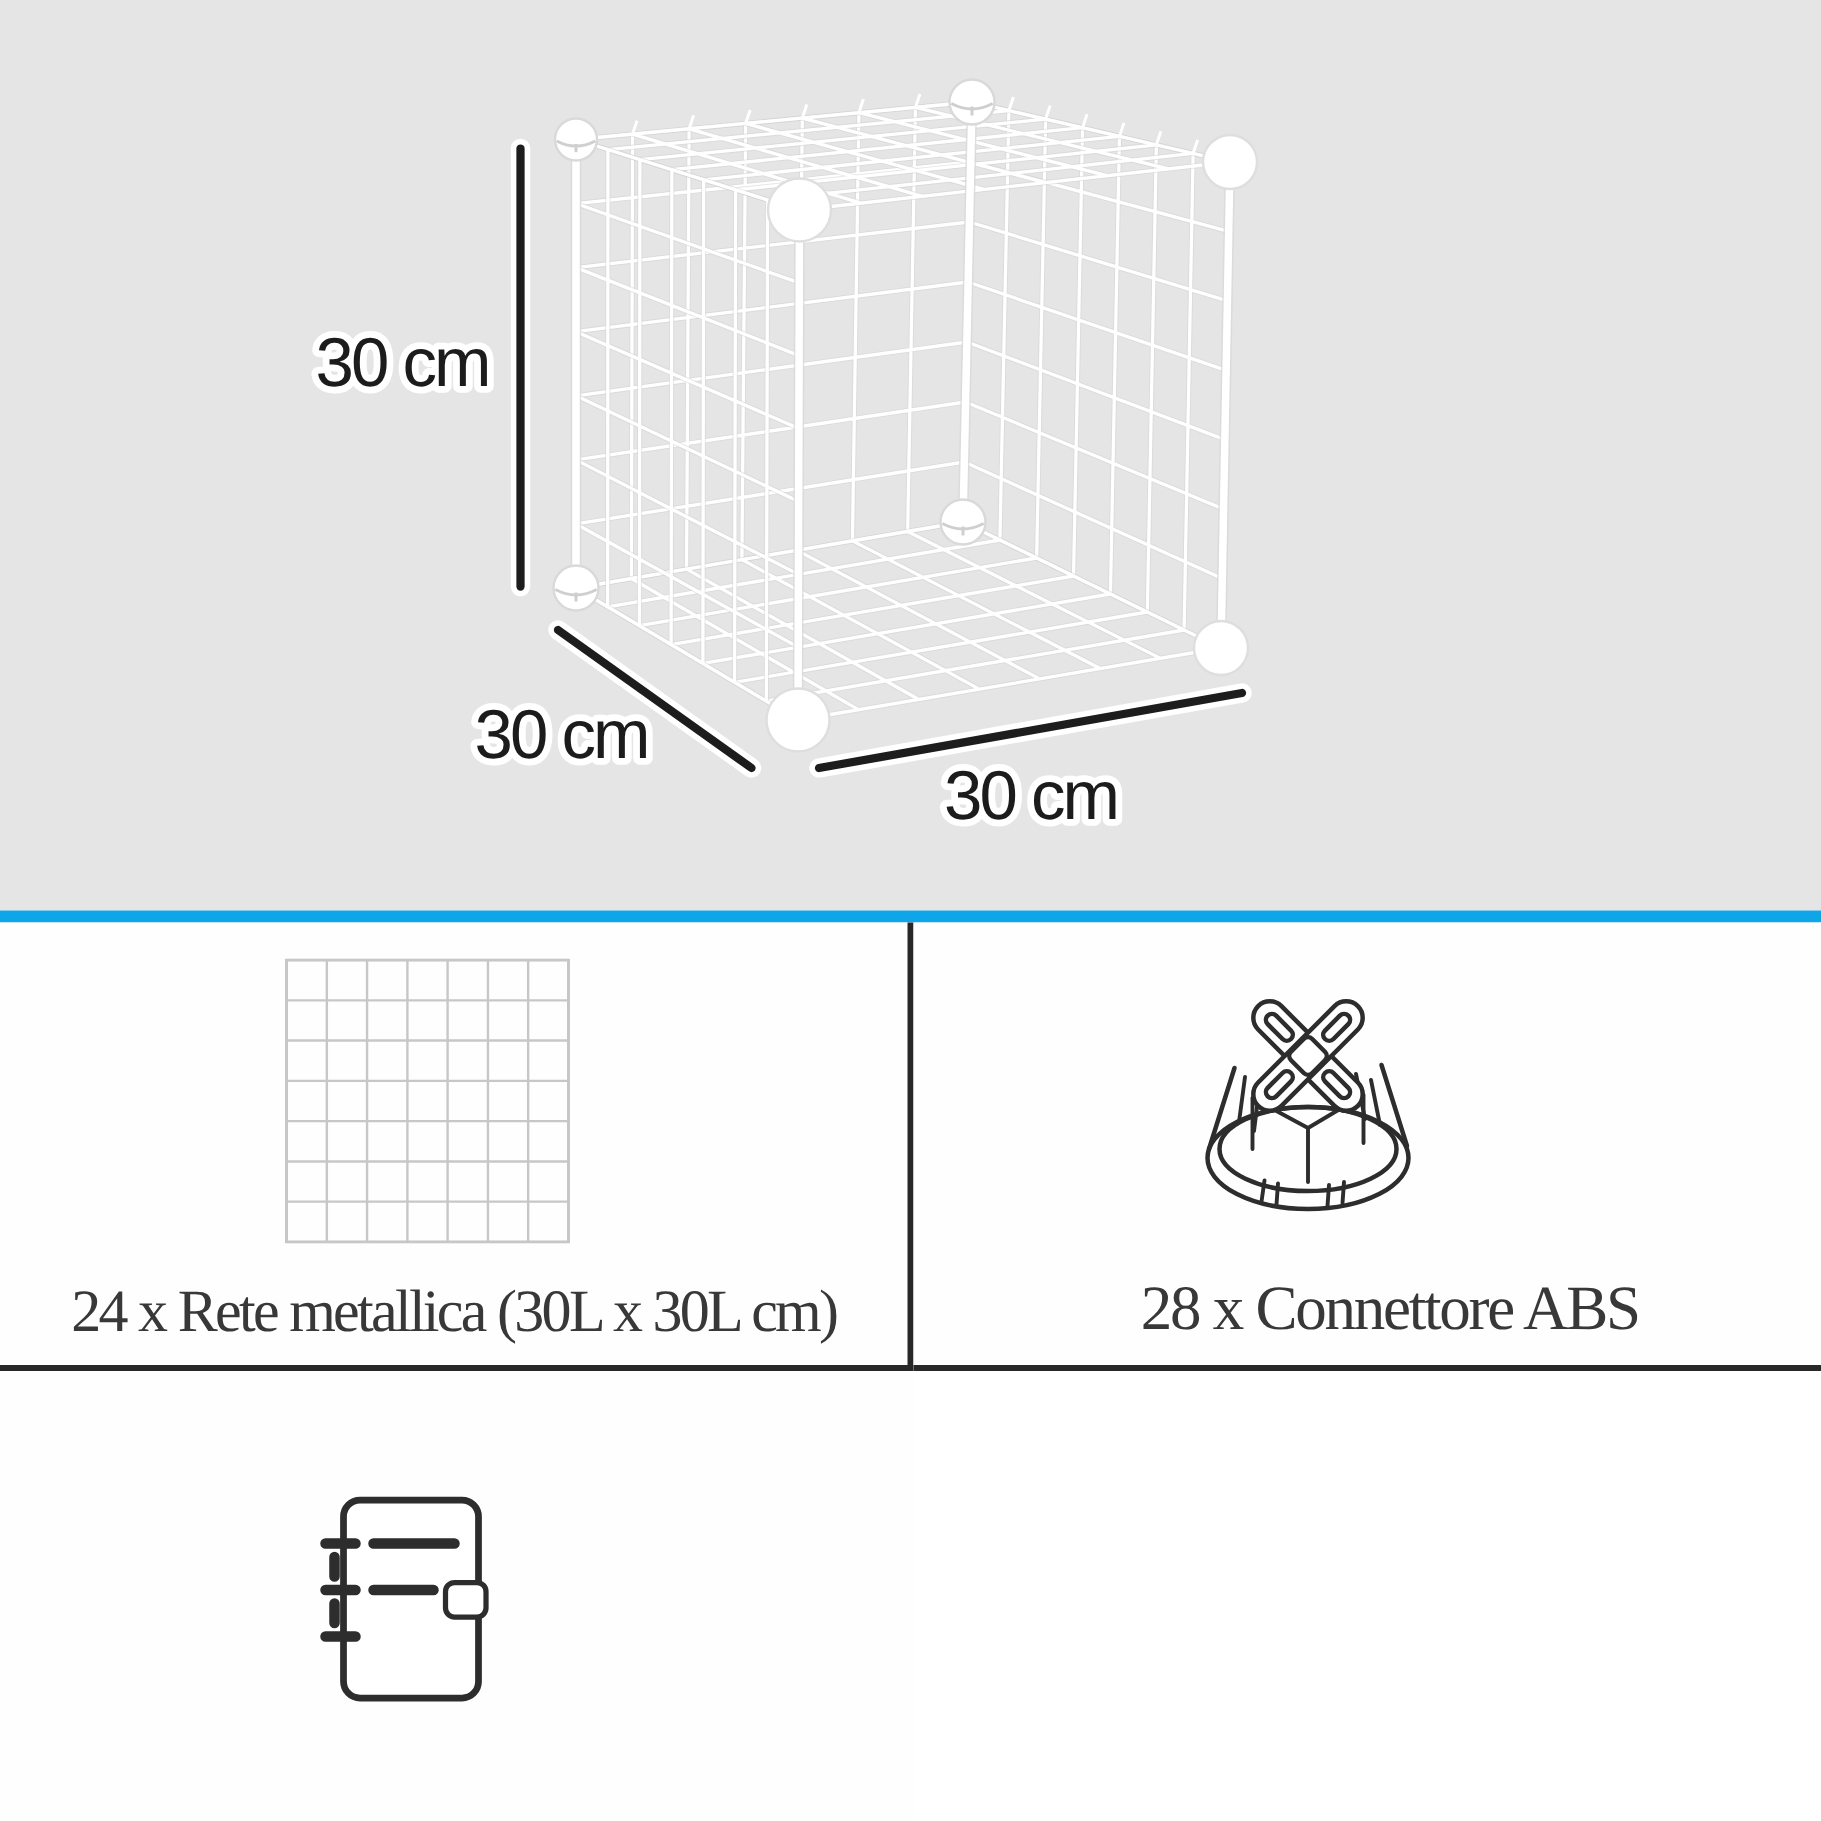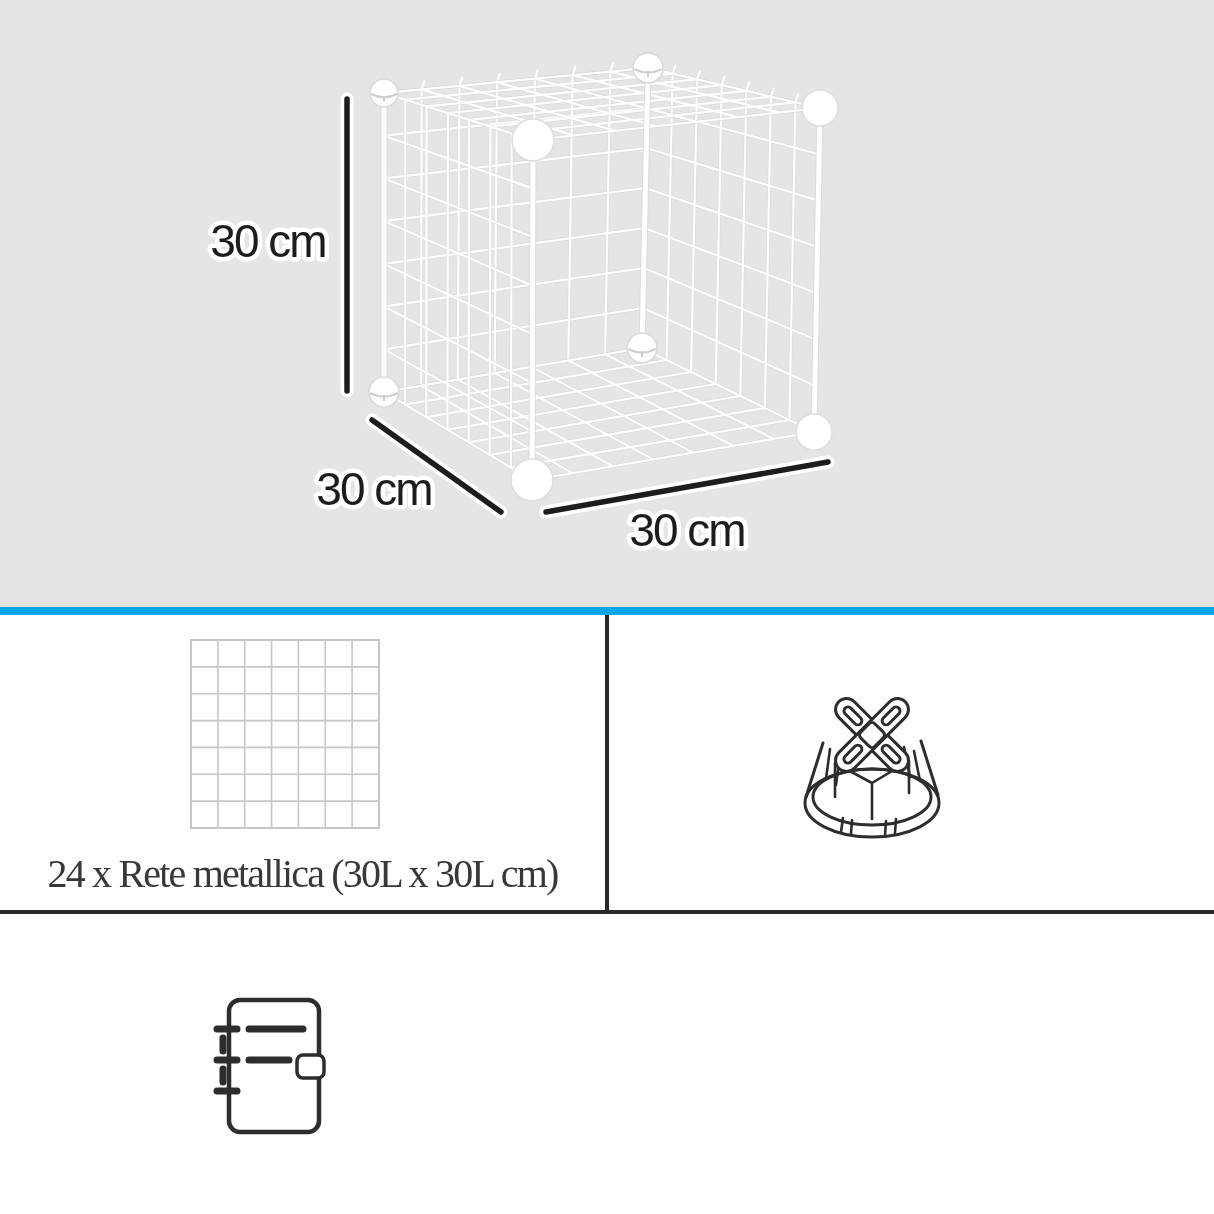--- a/index.html
+++ b/index.html
@@ -138,20 +138,21 @@
                 </g>
               <rect transform="rotate(45)" x="-10" y="-10" width="20" height="20" rx="4" fill="#fff"></rect>
               <rect transform="rotate(45)" x="16" y="-4" width="22" height="8" rx="4"></rect>
               <rect transform="rotate(45)" x="-38" y="-4" width="22" height="8" rx="4"></rect>
               <rect transform="rotate(-45)" x="16" y="-4" width="22" height="8" rx="4"></rect>
               <rect transform="rotate(-45)" x="-38" y="-4" width="22" height="8" rx="4"></rect>
             </g>
           </g>
         </svg>
       </div>
+      <div class="caption shift-p15">28 x Connettore ABS</div>
     </section>
 
 
     <section class="panel">
       <div class="icon-zone">
         <svg class="shift-n33" width="118" height="140" viewBox="0 0 118 140">
           <g stroke="#2d2d2d" fill="none" stroke-linecap="round">
             <rect x="16" y="4" width="90" height="132" rx="11" stroke-width="4.5" fill="#ffffff"></rect>
             <path d="M 4 33 L 24 33 M 4 64 L 24 64 M 4 95 L 24 95" stroke-width="7"></path>
             <path d="M 10 42 L 10 55 M 10 73 L 10 86" stroke-width="7"></path>

